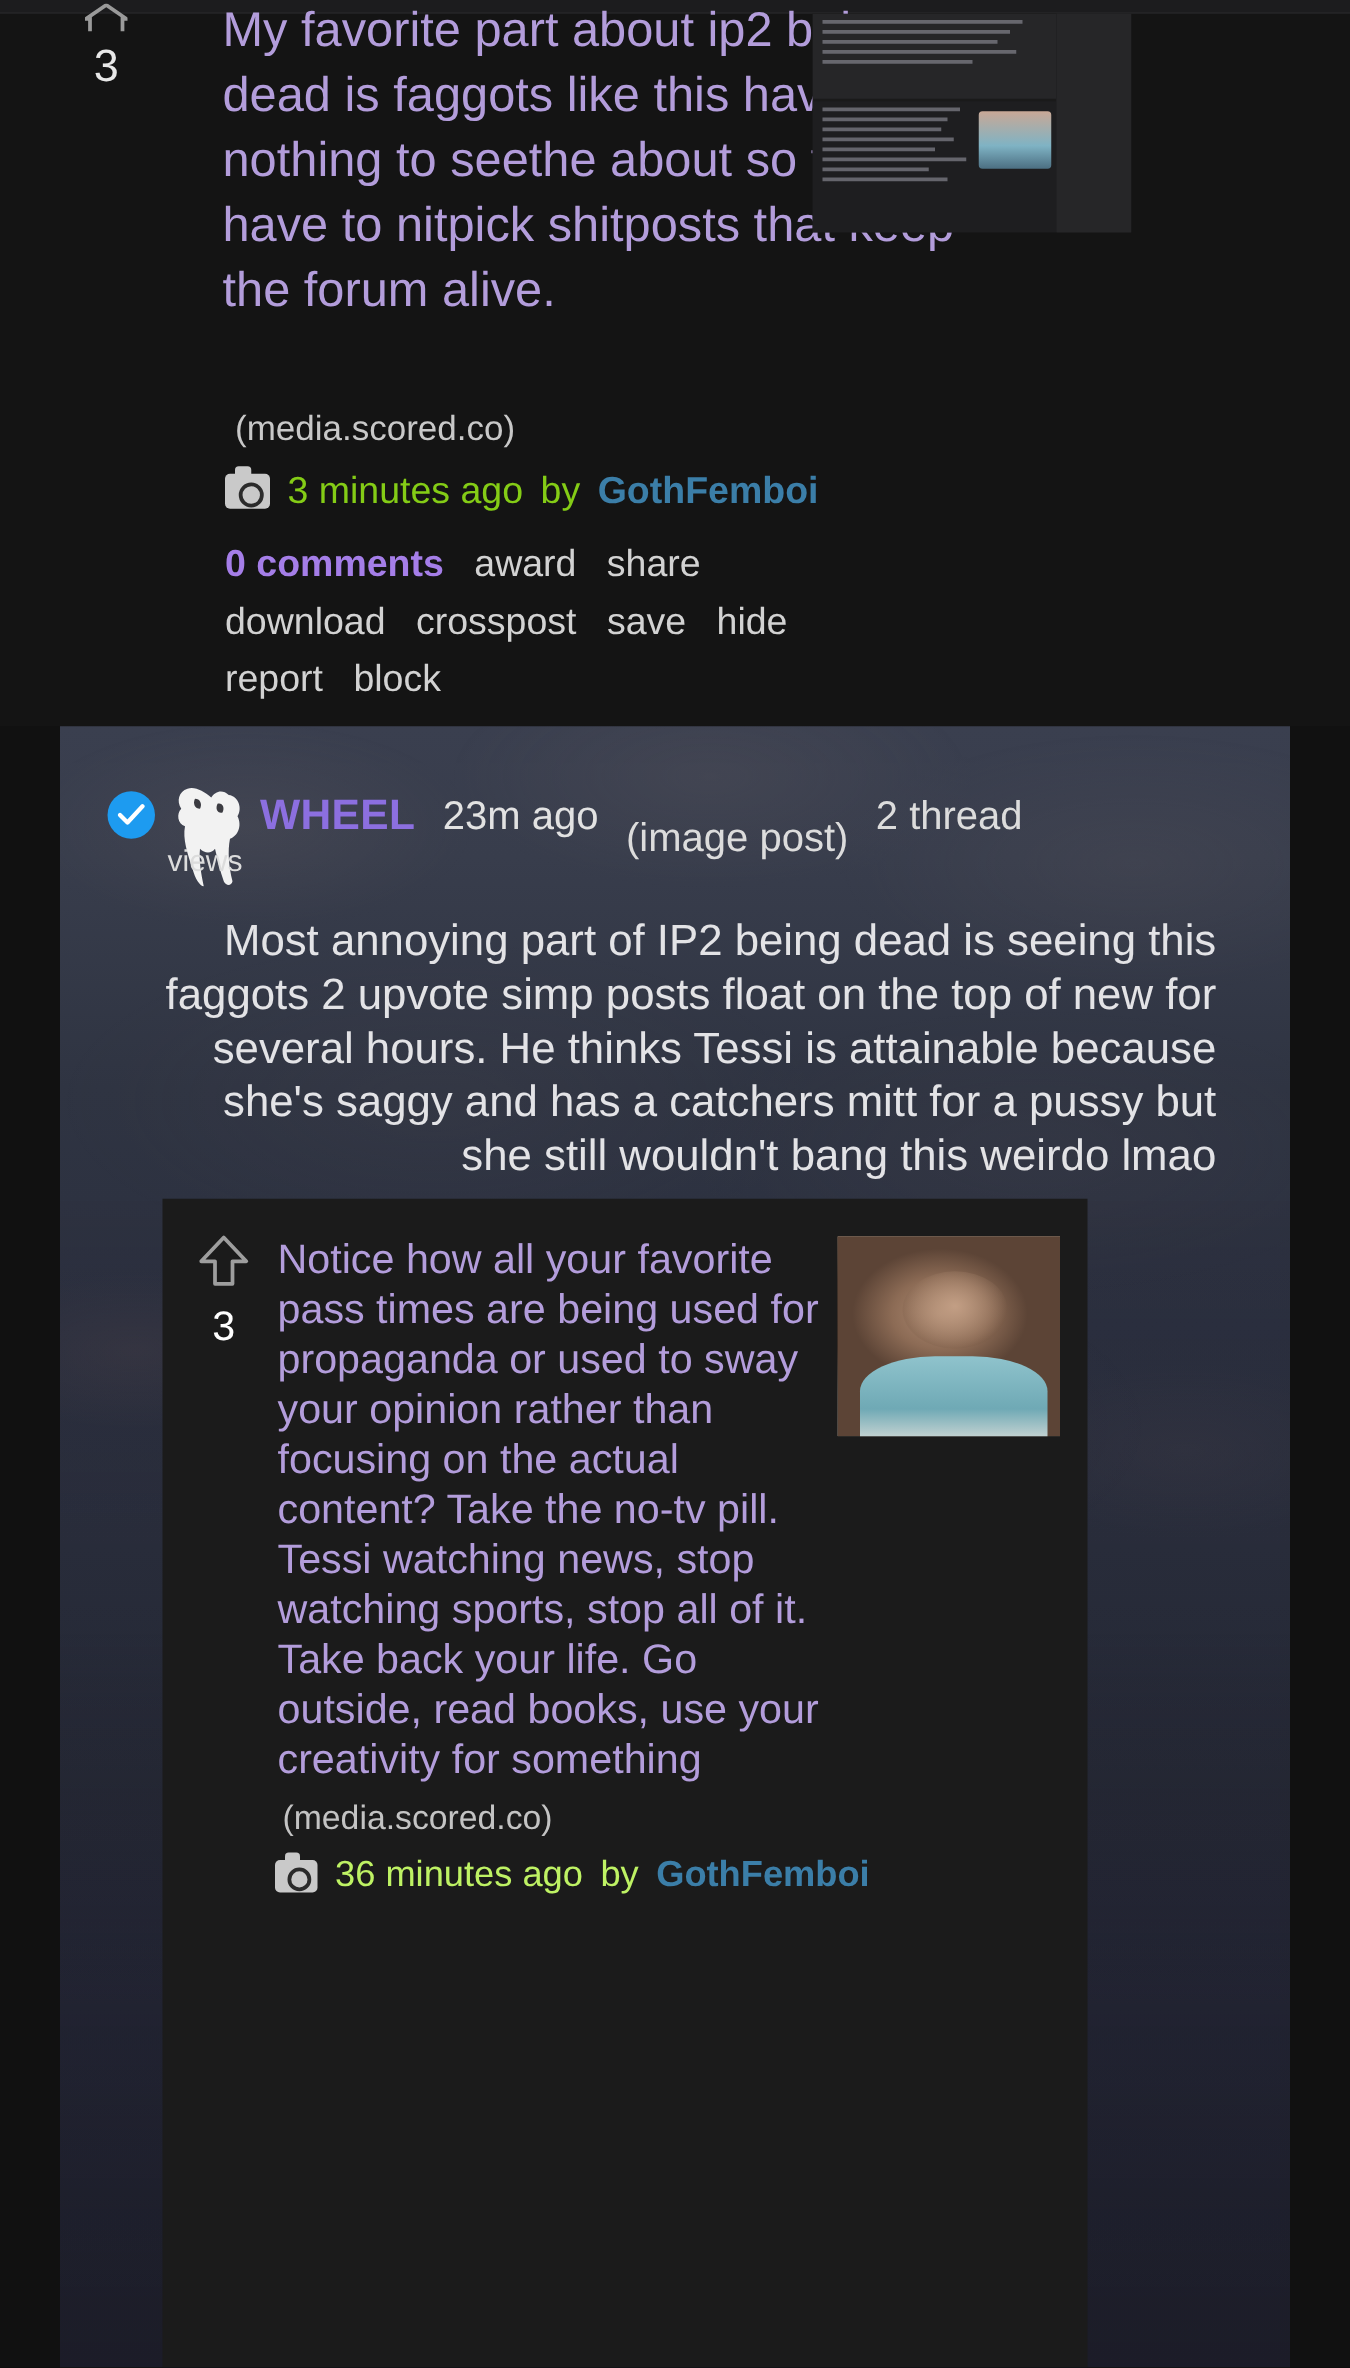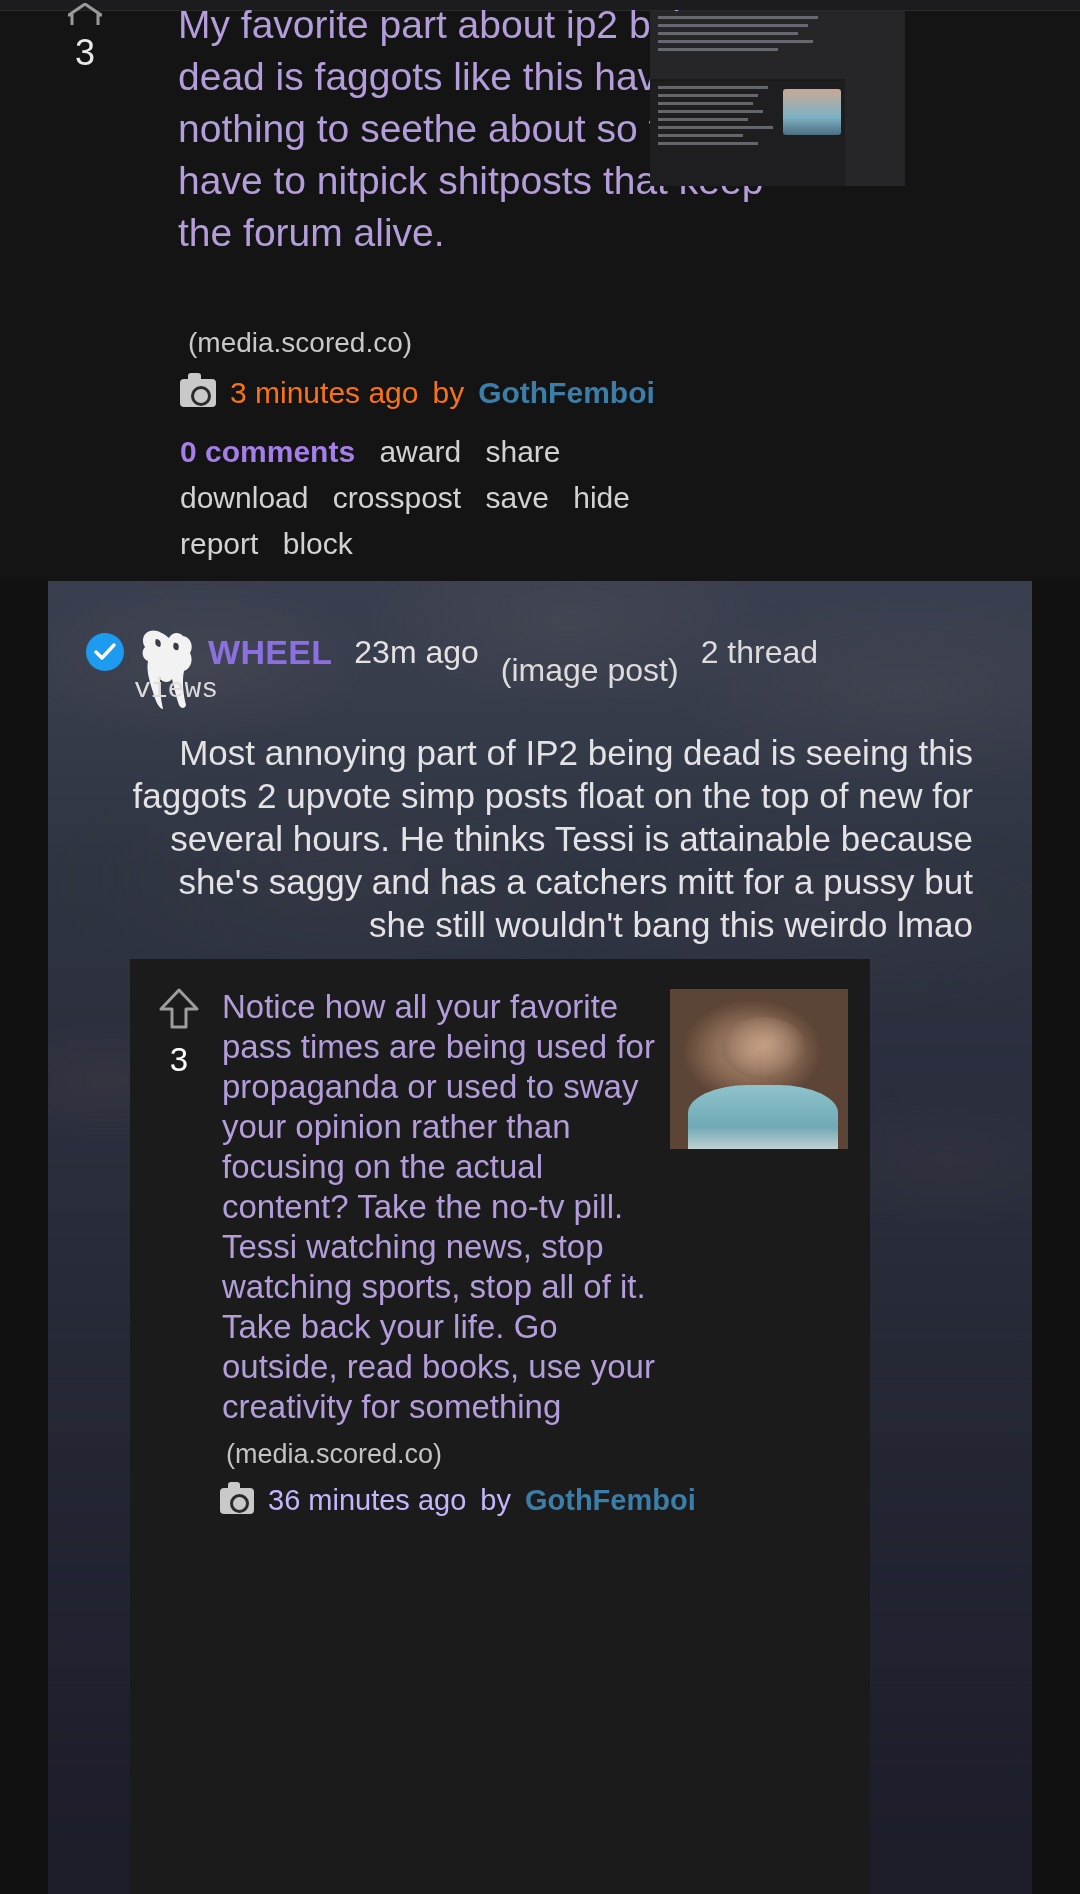--- a/index.html
+++ b/index.html
@@ -107,21 +107,21 @@
     border-radius: 3px 3px 0 0;
   }
   .cam-icon::after {
     content: "";
     position: absolute;
     left: 11px; top: 7px;
     width: 14px; height: 14px;
     border: 3px solid #2b2b2b;
     border-radius: 50%;
   }
-  .p1-time { color: #f97316; font-size: 30px; }
+  .p1-time { color: #84cc16; font-size: 30px; }
   .p1-author { color: #3b7ea8; font-size: 30px; font-weight: bold; }
 
   .p1-links {
     position: absolute;
     left: 180px;
     top: 418px;
     width: 700px;
     color: #d2d2d2;
     font-size: 30px;
     line-height: 46px;
@@ -210,23 +210,22 @@
   }
   .p2-age { color: #e2e2e2; font-size: 32px; margin-right: 22px; }
   .p2-type { color: #dcdcdc; font-size: 32px; margin-right: 22px; margin-top: 36px; }
   .p2-views { color: #dcdcdc; font-size: 32px; }
 
   .p2-views-wrap {
     position: absolute;
     left: 86px;
     top: 88px;
     color: #dcdcdc;
-    font-size: 28px;
+    font-size: 24px;
     line-height: 42px;
-    font-family: Liberation Mono, monospace;
   }
 
   .p2-body {
     position: absolute;
     left: 80px; top: 150px;
     width: 845px;
     color: #e3e3e6;
     font-size: 35px;
     line-height: 43px;
     text-align: right;
@@ -323,21 +322,21 @@
     border-radius: 3px 3px 0 0;
   }
   .q-cam::after {
     content: "";
     position: absolute;
     left: 10px; top: 6px;
     width: 13px; height: 13px;
     border: 3px solid #2b2b2b;
     border-radius: 50%;
   }
-  .q-time { color: #c4b5fd; font-size: 29px; }
+  .q-time { color: #bef264; font-size: 29px; }
   .q-author { color: #3b7ea8; font-size: 29px; font-weight: bold; }
 
   
   .p1-thumb {
     position: absolute;
     left: 650px; top: 0px;
     width: 195px; height: 175px;
     background: #1a1a1a;
     overflow: hidden;
   }

